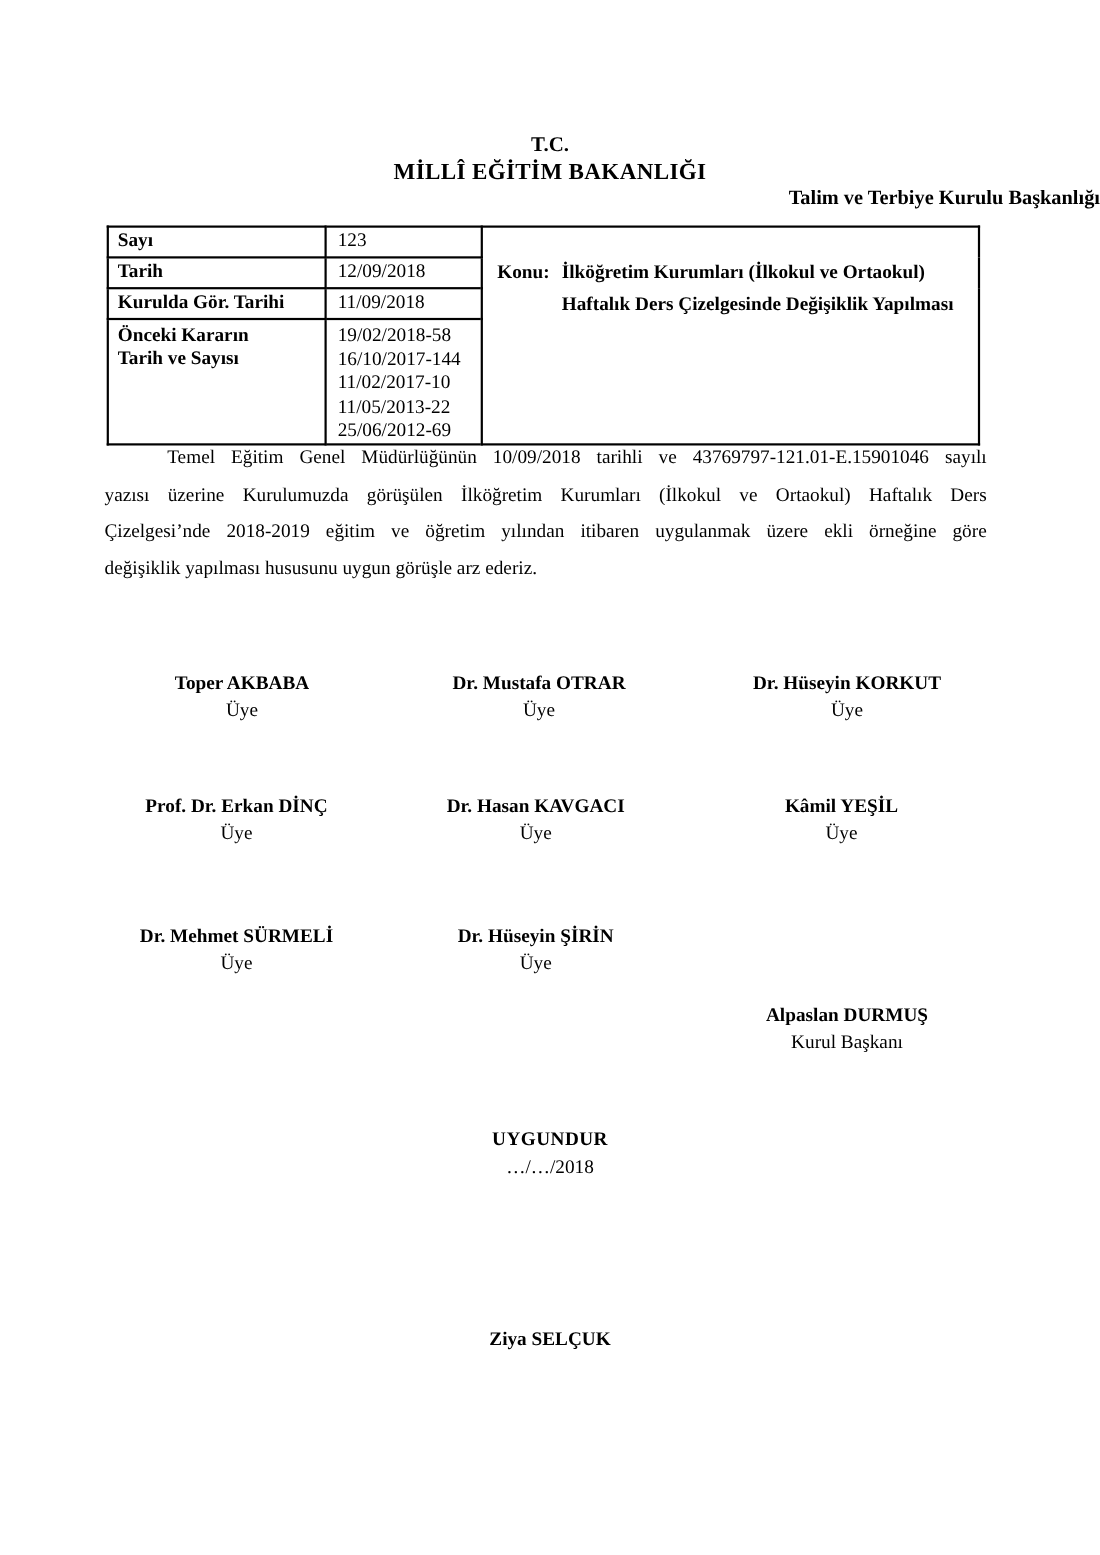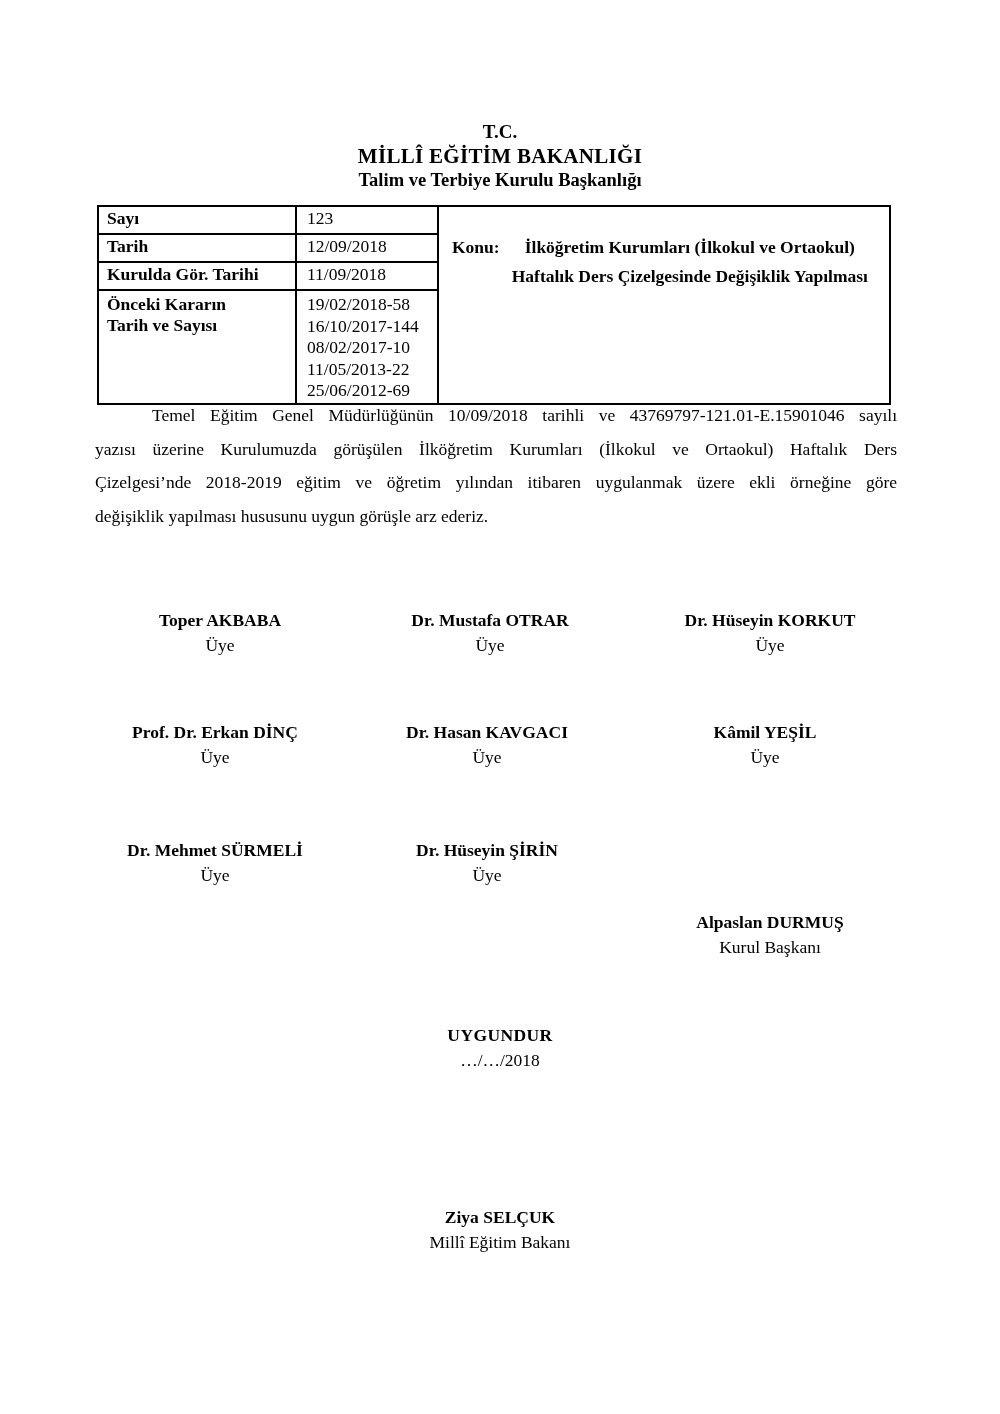--- a/index.html
+++ b/index.html
@@ -11,34 +11,34 @@
     background:#ffffff;
     color:#000000;
     font-family:"Liberation Serif","DejaVu Serif",serif;
     overflow:hidden;
   }
 
   
   .doc-header { position:absolute; top:120px; left:0; right:0; text-align:center; font-weight:bold; }
   .h-tc       { font-size:19px;  line-height:24px; }
   .h-ministry { font-size:21px;  line-height:24px; letter-spacing:0.3px; }
-  .h-board    { font-size:18.5px; line-height:24px; }
+  .h-board    { font-size:18.5px; line-height:24px;text-align:right; }
 
   
   .info-table { position:absolute; top:205px; left:97px; width:792px; border-collapse:collapse; table-layout:fixed; }
   .info-table td { border:2px solid #000; vertical-align:top; font-size:17.5px; }
   .col-label { width:198px; } .col-value { width:142px; } .col-konu { width:452px; }
   td.lbl { font-weight:bold; padding:1px 4px 1px 8px; line-height:21px; height:24px; }
   td.val { padding:1px 4px 1px 10px; line-height:21px; height:24px; }
   td.prev-cell { height:auto; padding-top:3px; }
   .lbl-wrap { max-width:155px; }
   .prev-vals div { line-height:21.5px; }
   td.konu-cell { vertical-align:top; padding:26px 20px 0 13px; }
   .konu-wrap { display:flex; gap:11px; font-weight:bold; line-height:28.5px; }
-  .konu-text { width:362px;text-align:center; }
+  .konu-text { width:362px; }
 
   
   .body-par { position:absolute; top:399px; left:95px; width:802px; font-size:17.5px; }
   .par-line { line-height:33.5px; text-align:justify; text-align-last:justify; white-space:normal; }
   .par-line.first { text-indent:57px; }
   .par-line.last { text-align-last:left; }
 
   
   .sig { position:absolute; width:270px; text-align:center; font-size:17.5px; }
   .sig .name { font-weight:bold; line-height:25px; }
@@ -92,21 +92,21 @@
         <td class="lbl">Kurulda Gör. Tarihi</td>
         <td class="val">11/09/2018</td>
       </tr>
       <tr>
         <td class="lbl prev-cell">
           <div class="lbl-wrap">Önceki Kararın Tarih ve Sayısı</div>
         </td>
         <td class="val prev-cell prev-vals">
           <div>19/02/2018-58</div>
           <div>16/10/2017-144</div>
-          <div>08/02/2017-10</div>
+          <div>11/02/2017-10</div>
           <div>11/05/2013-22</div>
           <div>25/06/2012-69</div>
         </td>
       </tr>
     </tbody>
   </table>
 
   <div class="body-par">
     <div class="par-line first">Temel Eğitim Genel Müdürlüğünün 10/09/2018 tarihli ve 43769797-121.01-E.15901046 sayılı</div>
     <div class="par-line">yazısı üzerine Kurulumuzda görüşülen İlköğretim Kurumları (İlkokul ve Ortaokul) Haftalık Ders</div>
@@ -152,16 +152,15 @@
     <div class="role">Kurul Başkanı</div>
   </div>
 
   <div class="sig approval">
     <div class="name">UYGUNDUR</div>
     <div class="role">…/…/2018</div>
   </div>
 
   <div class="sig minister">
     <div class="name">Ziya SELÇUK</div>
-    <div class="role">Millî Eğitim Bakanı</div>
   </div>
 
 </div>
 
 </body></html>

